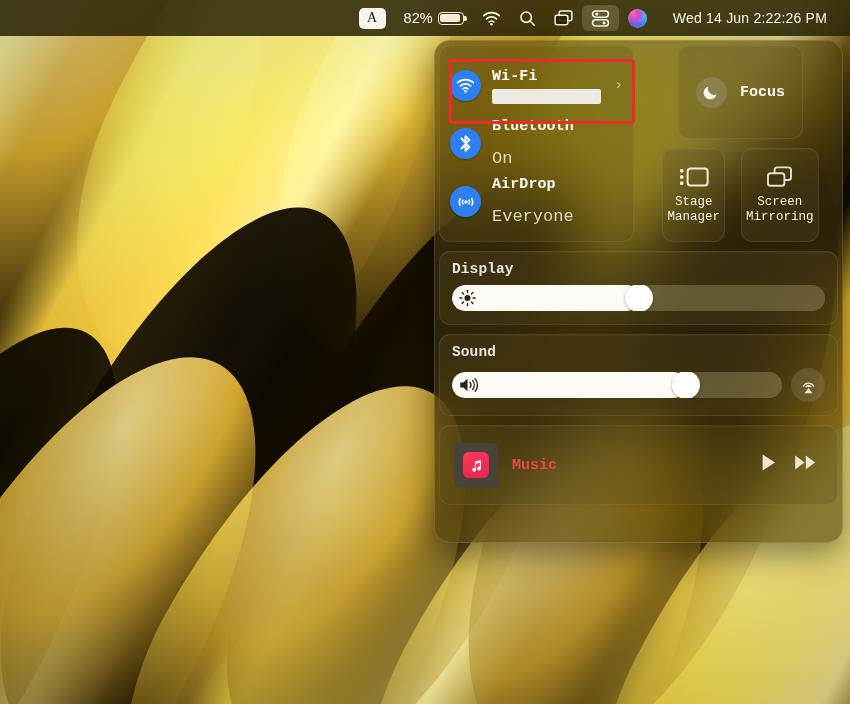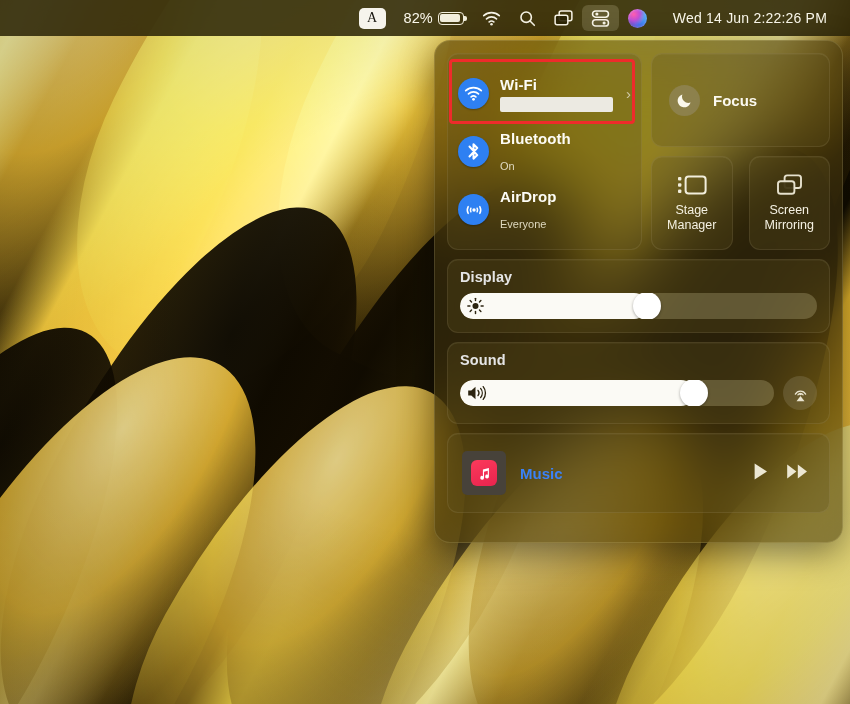--- a/index.html
+++ b/index.html
@@ -102,48 +102,49 @@
 
   
   #control-center {
     position:absolute; left:434px; top:40px;
     width:409px; height:503px;
     border-radius:16px;
     background:rgba(60,50,16,0.56);
     backdrop-filter:blur(34px) saturate(150%);
     border:0.5px solid rgba(255,245,200,0.14);
     box-shadow:0 10px 34px rgba(0,0,0,0.45);
-    padding:12px;
+    padding:4px;
     display:flex; flex-direction:column; gap:9px;
     z-index:30;
+    font-family:Liberation Mono, monospace;
   }
   .cc-card {
     background:rgba(92,78,30,0.30);
     border-radius:11px;
     border:0.5px solid rgba(255,248,210,0.09);
     box-shadow:inset 0 0.5px 0 rgba(255,250,220,0.07);
   }
   .cc-top { display:flex; gap:9px; height:197px; }
   .cc-top-left { width:195px; display:flex; flex-direction:column; justify-content:center; padding:6px 0 6px 0; }
-  .cc-top-right { flex:1; display:flex; flex-direction:column; gap:9px; }
+  .cc-top-right { flex:1; display:flex; flex-direction:column; gap:9px;align-items:center; }
 
   .toggle-row {
     display:flex; align-items:center; gap:11px;
     padding:5px 10px; height:58px;
   }
   .tg-icon {
     width:31px; height:31px; border-radius:50%;
     background:#2e80f2;
     display:flex; align-items:center; justify-content:center;
     flex-shrink:0;
     box-shadow:0 1px 2px rgba(0,0,0,.3);
   }
   .tg-text { display:flex; flex-direction:column; justify-content:center; min-width:0; flex:1; }
   .tg-title { font-size:15px; font-weight:700; color:#fdfcf5; line-height:1.2; letter-spacing:.1px; }
-  .tg-sub { font-size:11px; color:#dfd9bf; line-height:1.25; margin-top:12px; }
+  .tg-sub { font-size:17px; color:#dfd9bf; line-height:1.25; margin-top:12px; }
   .redacted-bar {
     height:15px; background:#eceae2; border-radius:2px;
     margin-top:3px; width:100%;
   }
   .chevron {
     color:#ded8c0; font-size:15px; flex-shrink:0; margin-left:2px;
     opacity:.85;
   }
 
   .focus-tile {
@@ -203,21 +204,21 @@
     width:44px; height:44px; border-radius:5px;
     background:#47423a;
     display:flex; align-items:center; justify-content:center;
     flex-shrink:0;
   }
   .music-icon {
     width:26px; height:26px; border-radius:6px;
     background:linear-gradient(160deg,#fb3a5b,#e8234e);
     display:flex; align-items:center; justify-content:center;
   }
-  .music-name { flex:1; font-size:15px; font-weight:600; color:#3b82f6; }
+  .music-name { flex:1; font-size:15px; font-weight:600; color:#ef4444; }
   .music-controls { display:flex; align-items:center; gap:17px; padding-right:6px; }
 
   
   #wifi-highlight {
     position:absolute;
     left:449px; top:59px; width:186px; height:65px;
     border:3.5px solid #ee2b2b; border-radius:4px;
     z-index:40; pointer-events:none;
   }
 </style>

